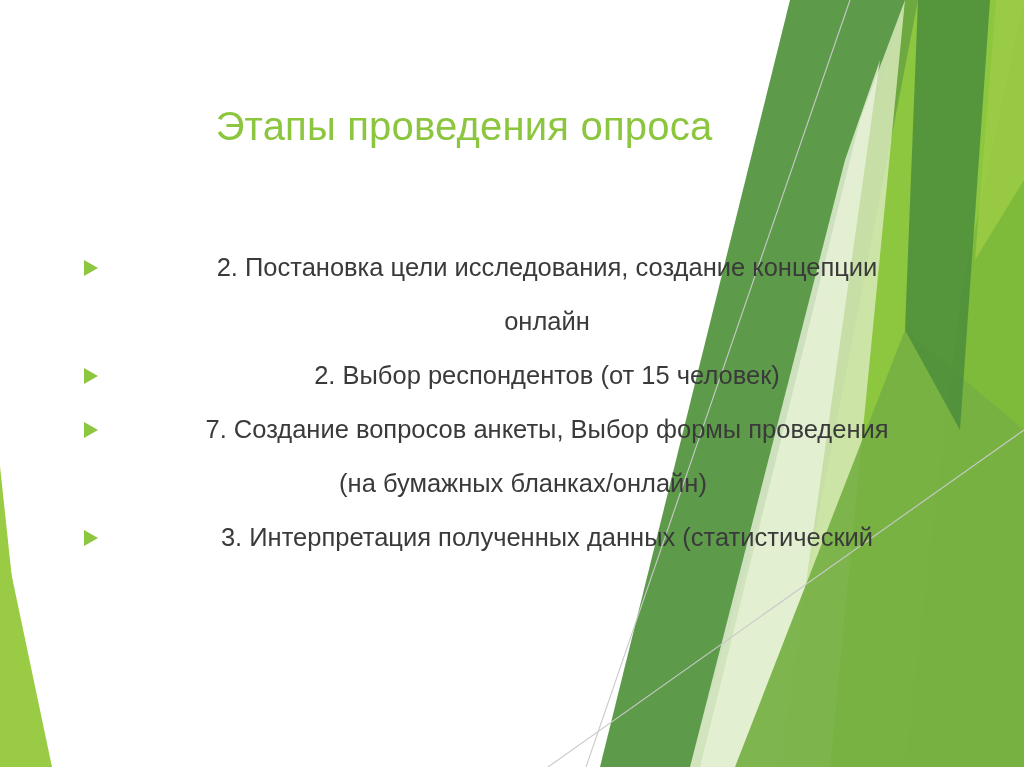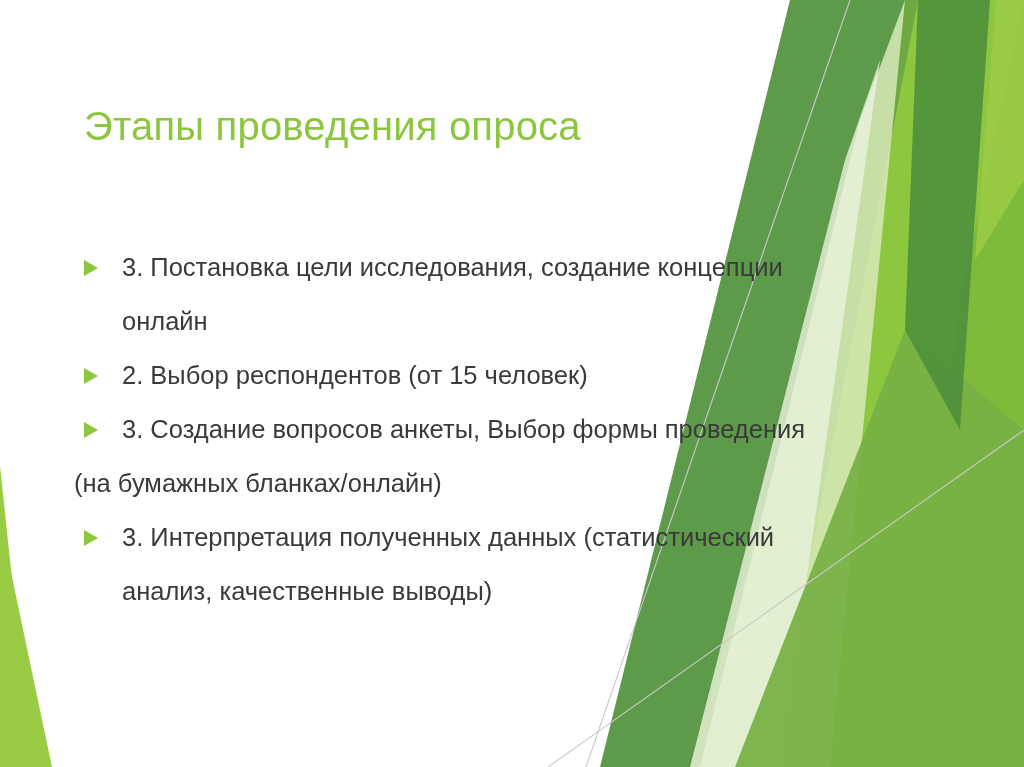--- a/index.html
+++ b/index.html
@@ -28,20 +28,21 @@
     width: 1024px;
     height: 767px;
     pointer-events: none;
   }
   #content {
     position: absolute;
     left: 0;
     top: 0;
     width: 1024px;
     height: 767px;
+    text-align: center;
   }
   .title {
     position: absolute;
     left: 84px;
     top: 76px;
     width: 760px;
     font-size: 40px;
     font-weight: 400;
     line-height: 1.15;
     letter-spacing: 0.2px;
@@ -125,39 +126,36 @@
     <polygon points="0,520 52,767 0,767" fill="#9ACB45"></polygon>
   </svg>
 
   <div id="content">
 
     <h1 class="title">Этапы проведения опроса</h1>
 
     <div class="body-list">
       <div class="li">
         <span class="bullet"></span>
-        <span class="txt">3. Постановка цели исследования, создание концепции</span>
+        <span class="txt">2. Постановка цели исследования, создание концепции</span>
       </div>
       <div class="li cont-indent">
         <span class="txt">онлайн</span>
       </div>
       <div class="li">
         <span class="bullet"></span>
         <span class="txt">2. Выбор респондентов (от 15 человек)</span>
       </div>
       <div class="li">
         <span class="bullet"></span>
-        <span class="txt">3. Создание вопросов анкеты, Выбор формы проведения</span>
+        <span class="txt">7. Создание вопросов анкеты, Выбор формы проведения</span>
       </div>
       <div class="li cont-flush">
         <span class="txt">(на бумажных бланках/онлайн)</span>
       </div>
       <div class="li">
         <span class="bullet"></span>
         <span class="txt">3. Интерпретация полученных данных (статистический</span>
       </div>
-      <div class="li cont-indent">
-        <span class="txt">анализ, качественные выводы)</span>
-      </div>
     </div>
 
   </div>
 </div>
 
 </body></html>

